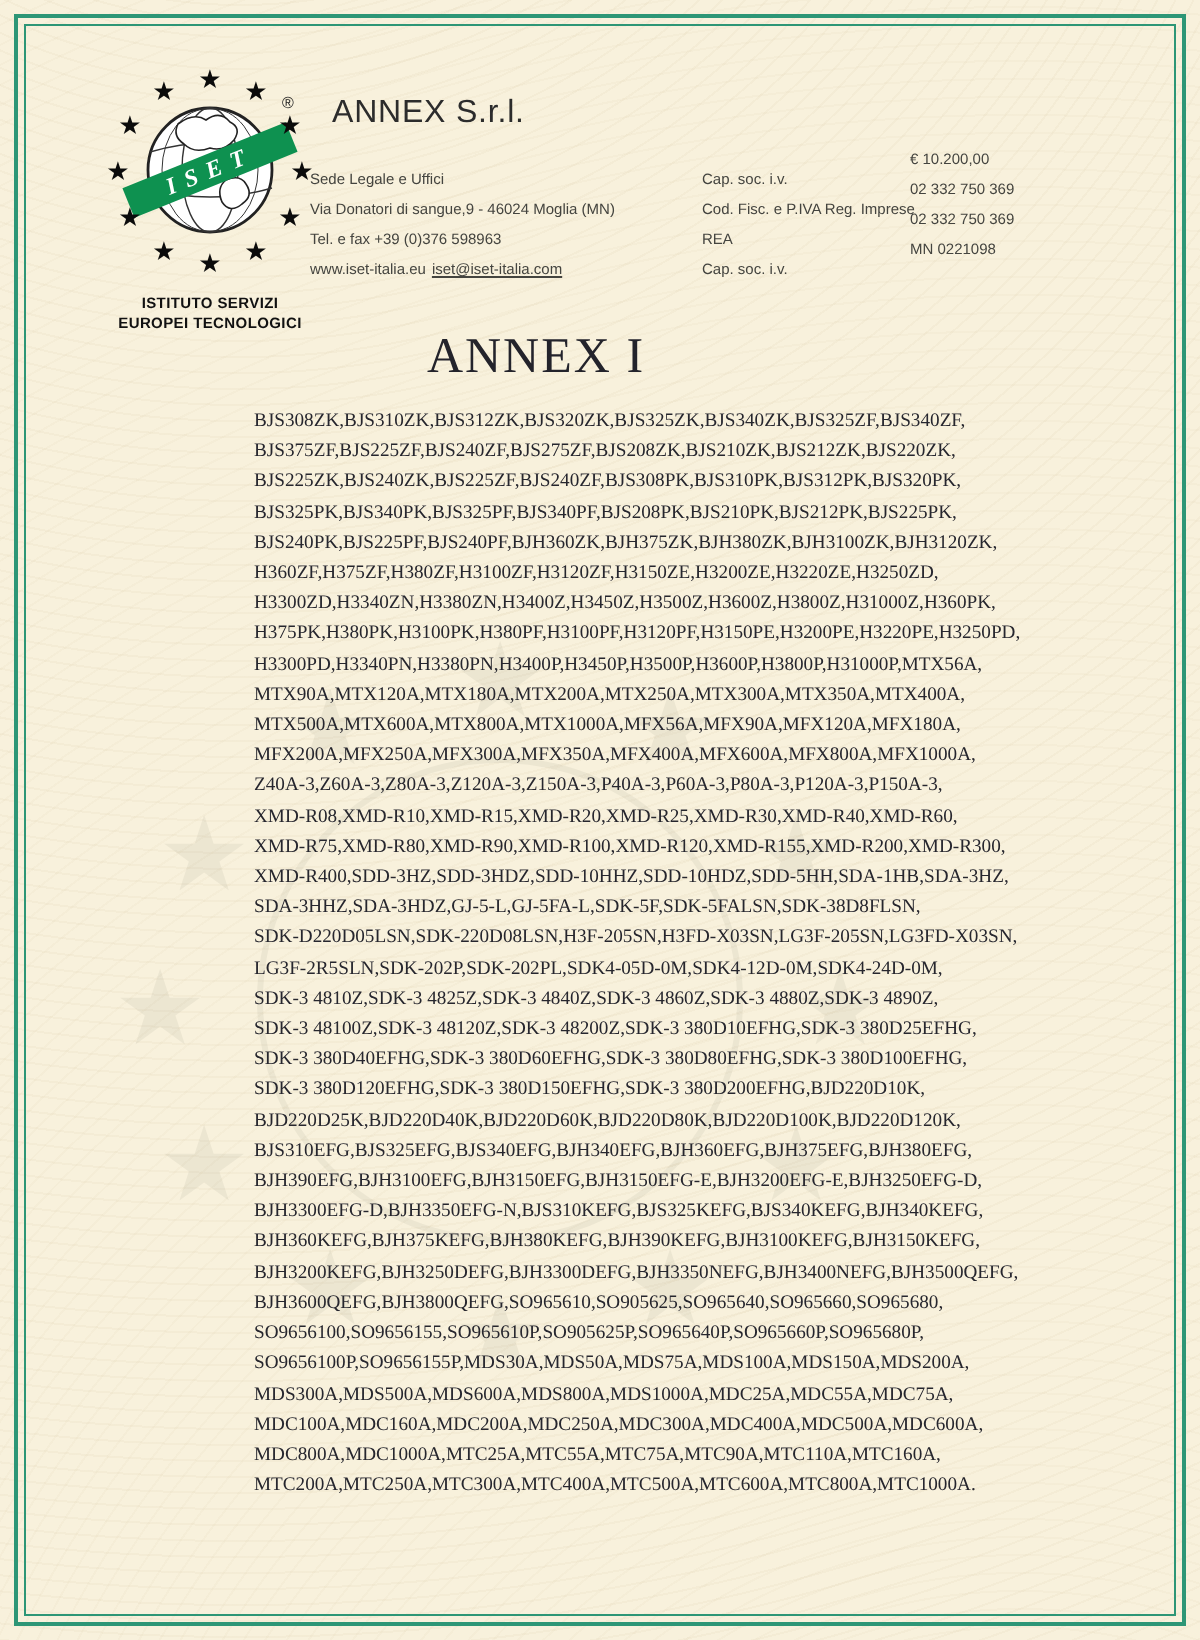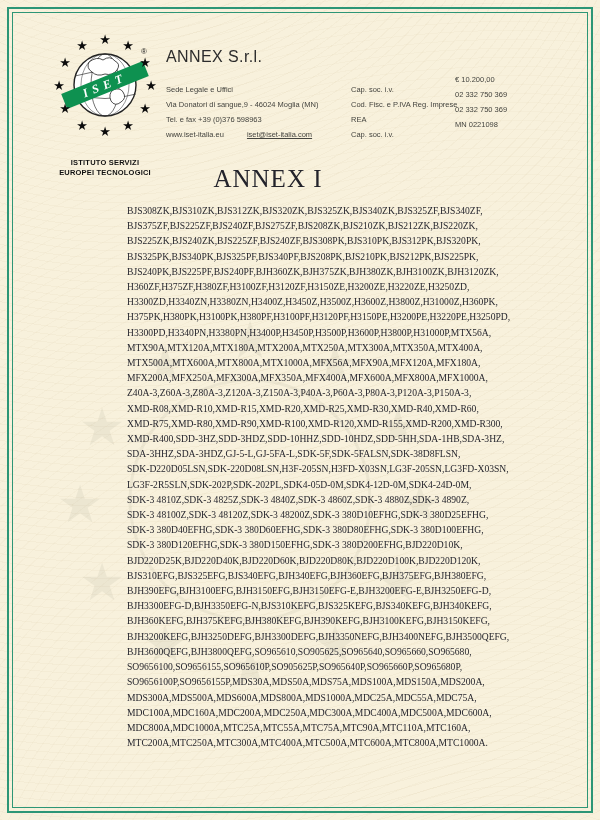--- a/index.html
+++ b/index.html
@@ -13,24 +13,24 @@
     color:#26262e;
   }
   .frame-outer{position:absolute;top:7px;left:7px;right:7px;bottom:7px;border:2px solid #2d9676;}
   .frame-inner{position:absolute;top:3px;left:3px;right:3px;bottom:3px;border:1px solid #2d9676;}
 
   
   .watermark{position:absolute;left:50px;top:300px;width:400px;height:400px;opacity:.10;pointer-events:none;}
 
   
   .logo-block{position:absolute;left:40px;top:32px;width:130px;text-align:center;}
-  .org-name{margin-top:16px;font-size:7.5px;font-weight:bold;line-height:10px;letter-spacing:.2px;color:#111;text-align:center;}
+  .org-name{margin-top:4px;font-size:7.5px;font-weight:bold;line-height:10px;letter-spacing:.2px;color:#111;text-align:center;}
   .company-name{position:absolute;left:166px;top:48px;font-size:16px;letter-spacing:.4px;color:#2c2c2c;}
-  .contact{position:absolute;left:166px;top:82px;font-size:7.5px;color:#44443f;line-height:15px;}
-  .contact .email{text-decoration:underline;margin-left:23px;color:#44443f;}
+  .contact{position:absolute;left:155px;top:82px;font-size:7.5px;color:#44443f;line-height:15px;}
+  .contact .email{text-decoration:underline;margin-left:3px;color:#44443f;}
   .registry-labels{position:absolute;left:351px;top:82px;font-size:7.5px;color:#44443f;line-height:15px;}
   .registry-values{position:absolute;left:455px;top:72px;font-size:7.5px;color:#44443f;line-height:15px;}
 
   
   .annex-title{position:absolute;left:0;top:165px;width:536px;text-align:center;
     font-family:"Liberation Serif", serif;font-size:25px;letter-spacing:1px;color:#23232b;}
   .annex-body{position:absolute;left:127px;top:203px;width:440px;
     font-family:Liberation Serif, serif;font-size:9.6px;line-height:15.2px;
     white-space:pre;color:#26262e;}
 </style>

